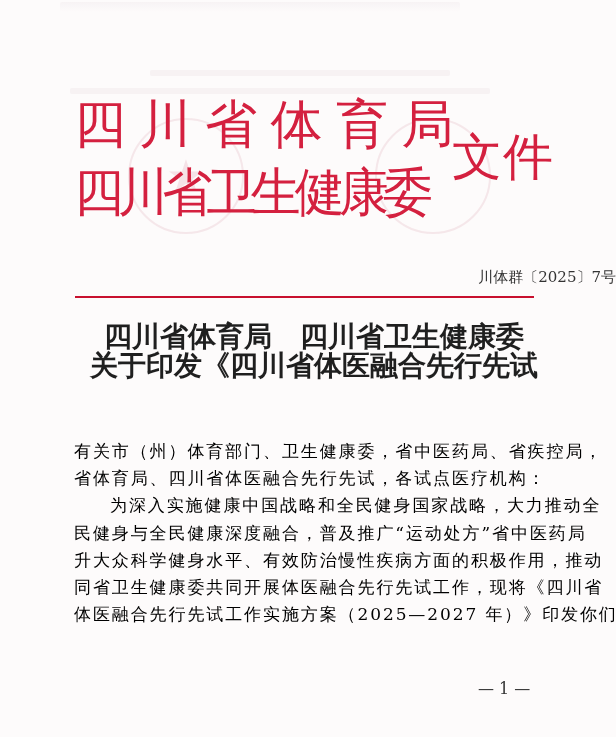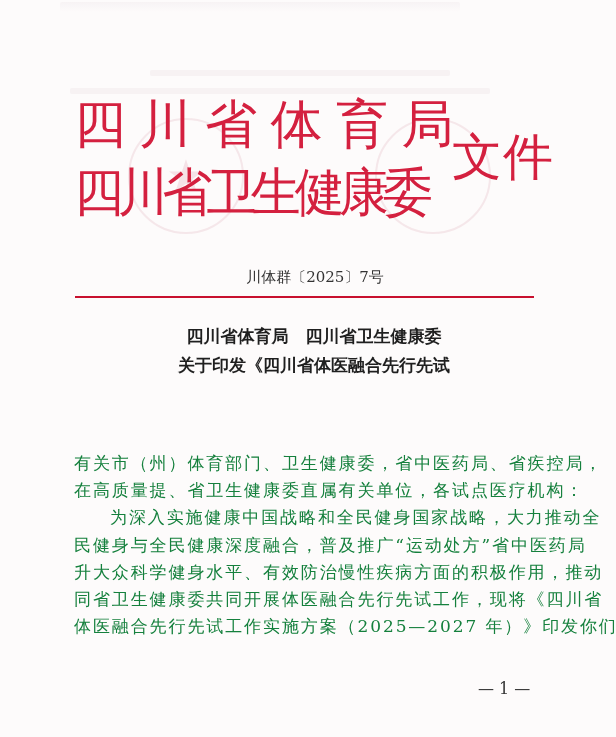--- a/index.html
+++ b/index.html
@@ -74,62 +74,61 @@
       line-height: 58px;
       color: #d4203f;
       letter-spacing: 1px;
       text-align: right;
     }
     .doc-number {
       position: absolute;
       left: 0;
       width: 616px;
       top: 268px;
-      text-align: center;
+      text-align: right;
       font-size: 15px;
       color: #333;
       font-family: "DejaVu Serif", "Liberation Serif", serif;
       padding-left: 14px;
       box-sizing: border-box;
     }
     .red-rule {
       position: absolute;
       left: 75px;
       top: 296px;
       width: 459px;
       height: 2px;
       background: #c8102e;
     }
     .title {
       position: absolute;
       left: 0;
       width: 616px;
       top: 322px;
       text-align: center;
-      font-size: 17px;
+      font-size: 28px;
       font-weight: bold;
       color: #1f1f1f;
       line-height: 29px;
       padding-left: 12px;
       box-sizing: border-box;
     }
     .title-line {
       display: block;
       white-space: nowrap;
     }
     .body-text {
       position: absolute;
       left: 74px;
       top: 438px;
       width: 462px;
       font-size: 17px;
       line-height: 27.2px;
-      color: #15803d;
+      color: #000000;
       letter-spacing: 1.9px;
-      margin-top: 12px;
     }
     .body-line {
       display: block;
       white-space: nowrap;
     }
     .indent {
       padding-left: 36px;
     }
     .page-number {
       position: absolute;
@@ -159,21 +158,21 @@
 <div class="doc-number">川体群〔2025〕7号</div>
 <div class="red-rule"></div>
 
 <div class="title">
   <span class="title-line">四川省体育局　四川省卫生健康委</span>
   <span class="title-line">关于印发《四川省体医融合先行先试</span>
 </div>
 
 <div class="body-text">
   <span class="body-line">有关市（州）体育部门、卫生健康委，省中医药局、省疾控局，</span>
-  <span class="body-line">在高质量提、省卫生健康委直属有关单位，各试点医疗机构：</span>
+  <span class="body-line">省体育局、四川省体医融合先行先试，各试点医疗机构：</span>
   <span class="body-line indent">为深入实施健康中国战略和全民健身国家战略，大力推动全</span>
   <span class="body-line">民健身与全民健康深度融合，普及推广“运动处方”省中医药局</span>
   <span class="body-line">升大众科学健身水平、有效防治慢性疾病方面的积极作用，推动</span>
   <span class="body-line">同省卫生健康委共同开展体医融合先行先试工作，现将《四川省</span>
   <span class="body-line">体医融合先行先试工作实施方案（2025—2027 年）》印发你们，</span>
 </div>
 
 <div class="page-number">— 1 —</div>
 
 </body></html>

